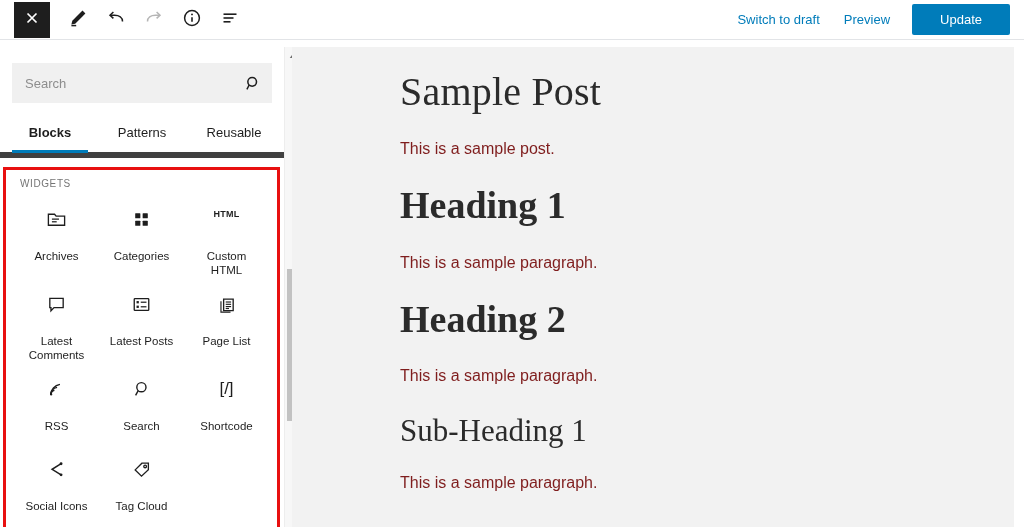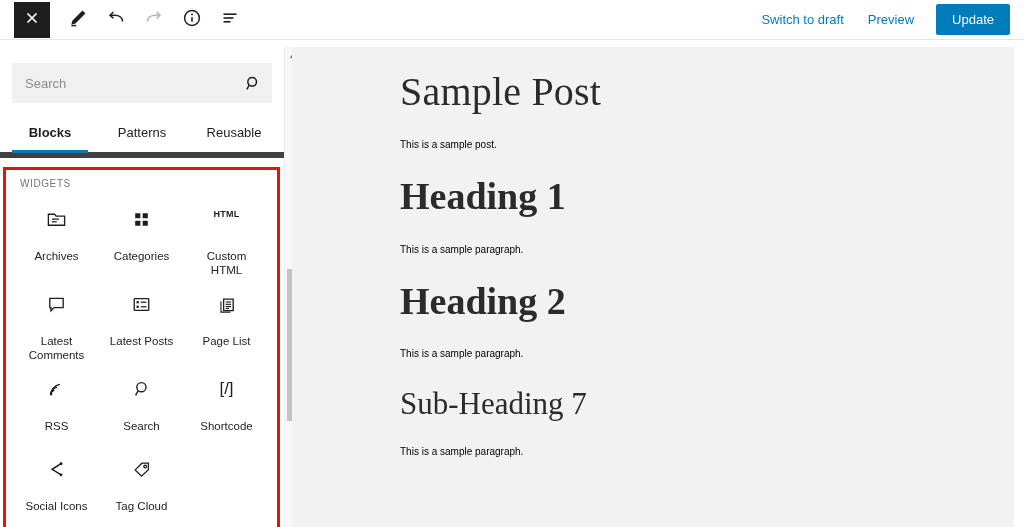--- a/index.html
+++ b/index.html
@@ -73,21 +73,21 @@
     cursor: pointer;
     background: transparent;
     border: none;
     white-space: nowrap;
     font-family: "Liberation Sans", sans-serif;
   }
   .update-btn {
     background: #007cba;
     color: #ffffff;
     font-size: 13px;
-    padding: 8px 16px;
+    padding: 8px 28px;
     border: none;
     border-radius: 2px;
     cursor: pointer;
     margin-left: 10px;
     font-family: "Liberation Sans", sans-serif;
   }
 
   
   .inserter {
     position: absolute;
@@ -243,22 +243,22 @@
   .post-title {
     font-family: "Liberation Serif", serif;
     font-size: 40px;
     color: #2b2b2b;
     font-weight: normal;
     line-height: 1.15;
     margin: 0 0 6px 0;
     letter-spacing: 0.2px;
   }
   .para {
-    font-size: 10px;
-    color: #000000;
+    font-size: 16px;
+    color: #7f1d1d;
     margin: 22px 0 0 0;
     line-height: 1.5;
   }
   .h-big {
     font-family: "Liberation Serif", serif;
     font-size: 38px;
     font-weight: bold;
     color: #2b2b2b;
     margin: 22px 0 0 0;
     line-height: 1.2;
@@ -505,18 +505,18 @@
     <p class="para">This is a sample post.</p>
 
     <h2 class="h-big">Heading 1</h2>
 
     <p class="para">This is a sample paragraph.</p>
 
     <h2 class="h-big">Heading 2</h2>
 
     <p class="para">This is a sample paragraph.</p>
 
-    <h3 class="h-sub">Sub-Heading 7</h3>
+    <h3 class="h-sub">Sub-Heading 1</h3>
 
     <p class="para">This is a sample paragraph.</p>
   </div>
 
 </div>
 
 </body></html>

